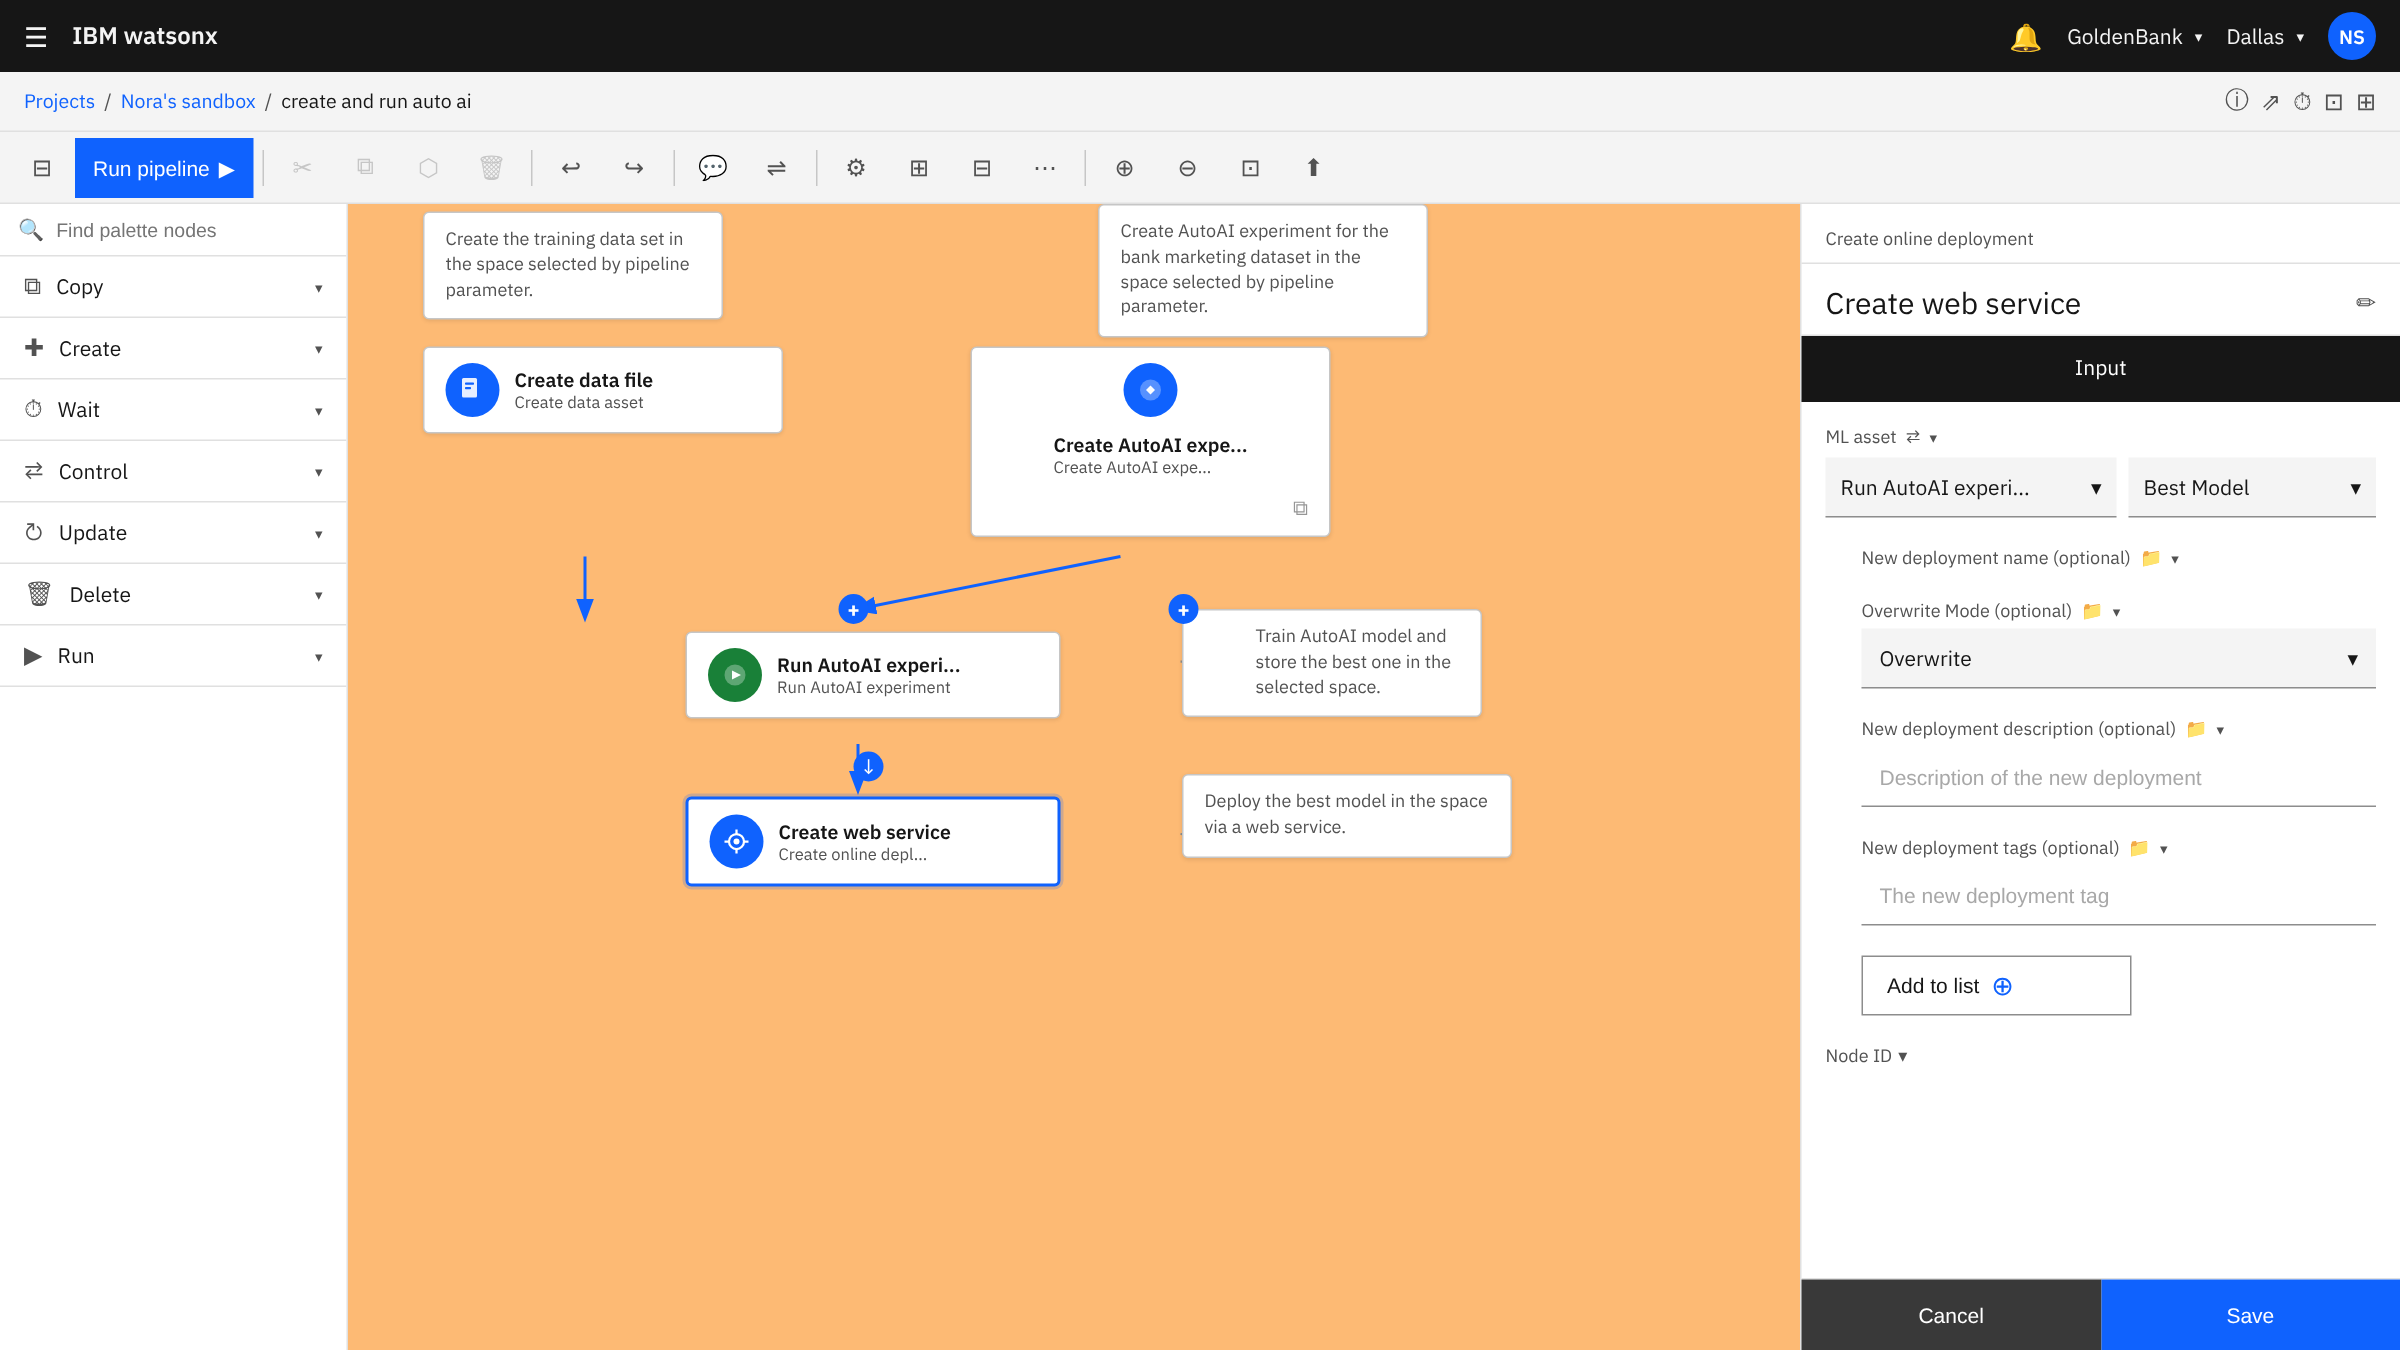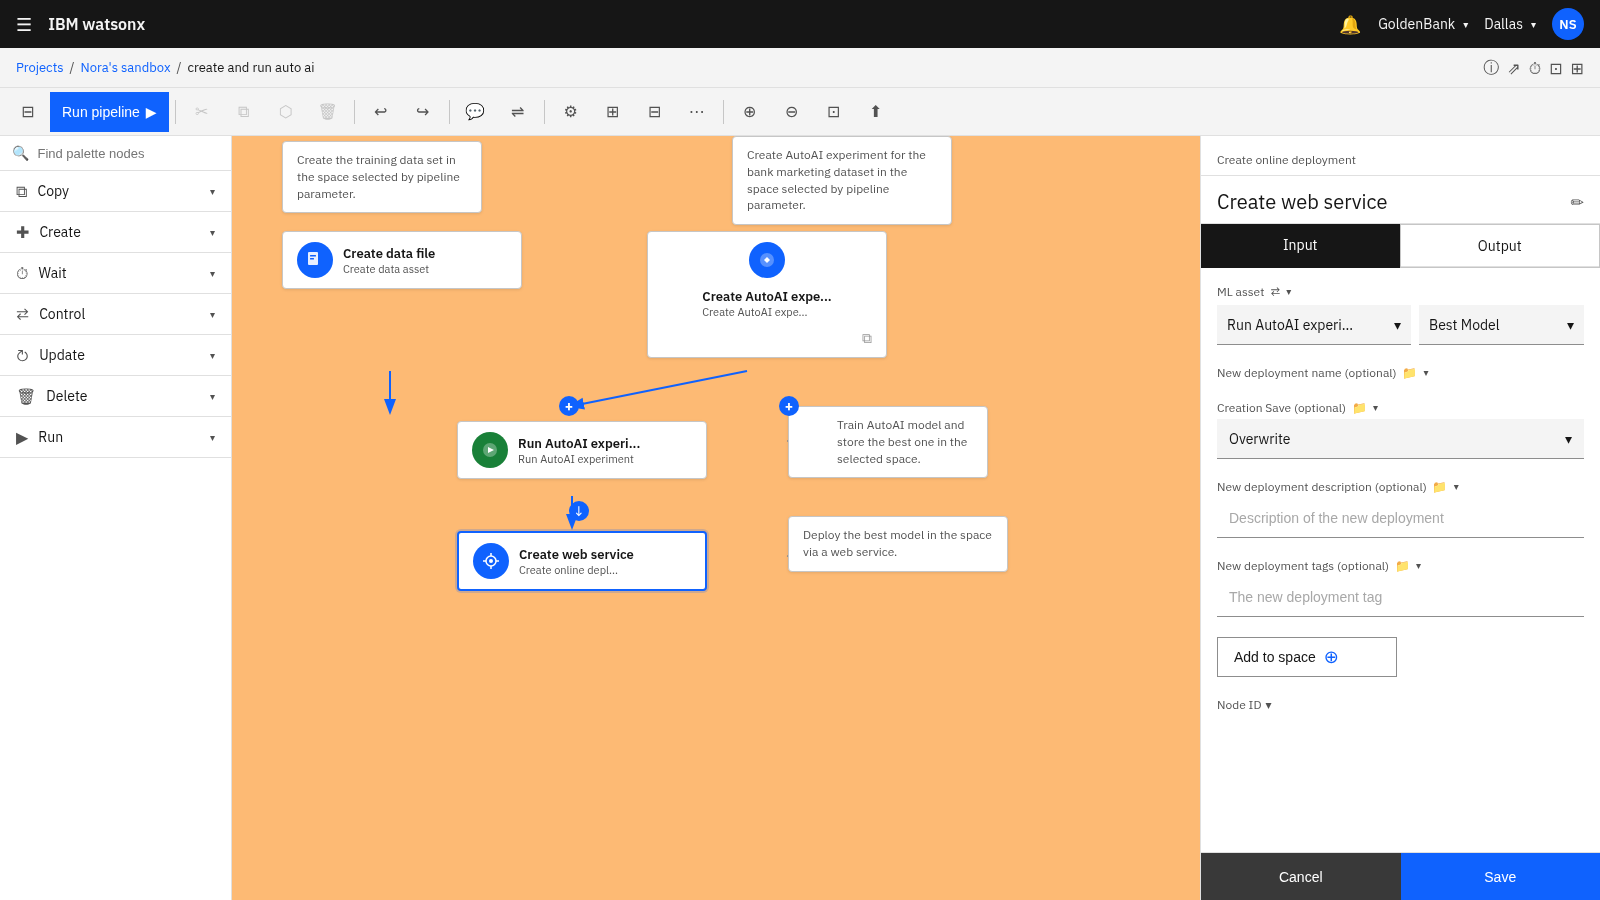--- a/index.html
+++ b/index.html
@@ -287,20 +287,21 @@
       font-size: 14px;
       display: flex;
       align-items: center;
       justify-content: space-between;
       cursor: pointer;
     }
     .ml-asset-select:first-child { flex: 1.2; }
 
     .panel-input-group {
       margin-bottom: 20px;
+      margin-left: 24px;
     }
     .panel-input-label {
       font-size: 12px;
       color: #525252;
       margin-bottom: 4px;
       display: flex;
       align-items: center;
       gap: 6px;
     }
     .panel-input {
@@ -655,23 +656,20 @@
     </div>
     <div class="panel-title">
       <span>Create web service</span>
       <span class="panel-edit-icon">✏</span>
     </div>
 
     <div class="panel-tabs">
       <div class="panel-tab active">
         <span>Input</span>
       </div>
-      <div class="panel-tab inactive">
-        <span>Output</span>
-      </div>
     </div>
 
     <div class="panel-content">
 
       <div class="panel-section">
         <div class="panel-label">
           <span>ML asset</span>
           <span class="panel-label-icon">⇄</span>
           <span class="chevron">▾</span>
         </div>
@@ -690,21 +688,21 @@
       <div class="panel-input-group">
         <div class="panel-input-label">
           <span>New deployment name (optional)</span>
           <span>📁</span>
           <span class="chevron">▾</span>
         </div>
       </div>
 
       <div class="panel-input-group">
         <div class="panel-input-label">
-          <span>Creation Save (optional)</span>
+          <span>Overwrite Mode (optional)</span>
           <span>📁</span>
           <span class="chevron">▾</span>
         </div>
         <div class="panel-select-box">
           <span>Overwrite</span>
           <span>▾</span>
         </div>
       </div>
 
       <div class="panel-input-group">
@@ -720,21 +718,21 @@
         <div class="panel-input-label">
           <span>New deployment tags (optional)</span>
           <span>📁</span>
           <span class="chevron">▾</span>
         </div>
         <input class="panel-input" type="text" placeholder="The new deployment tag" style="">
       </div>
 
       <div class="panel-input-group">
         <button class="add-to-list-btn">
-          <span>Add to space</span>
+          <span>Add to list</span>
           <span style="font-size:18px; color:#0f62fe;">⊕</span>
         </button>
       </div>
 
       <div class="panel-section">
         <div class="node-id-label">
           <span>Node ID</span>
           <span>▾</span>
         </div>
       </div>

